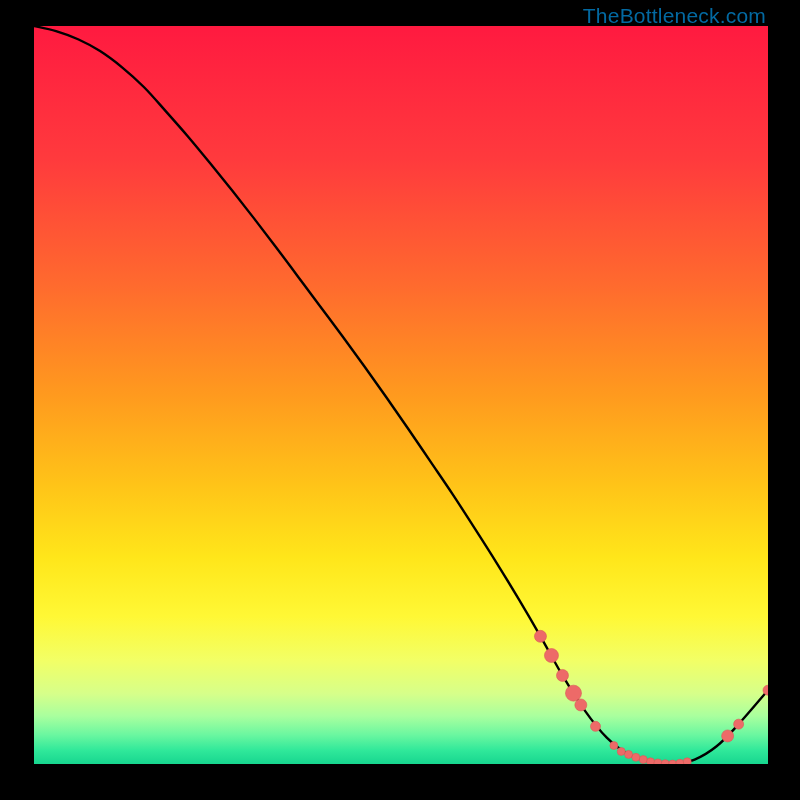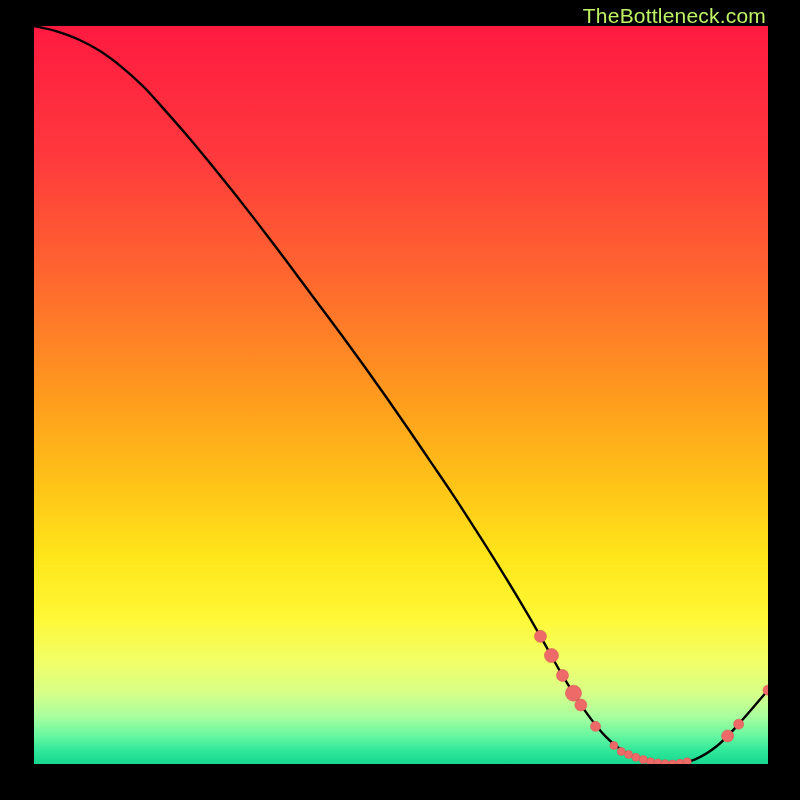--- a/index.html
+++ b/index.html
@@ -34,21 +34,21 @@
     position: absolute;
     left: 0;
     top: 0;
     width: 100%;
     height: 100%;
   }
   .watermark {
     position: absolute;
     top: 4px;
     right: 34px;
-    color: #bef264;
+    color: #0369a1;
     font-family: Arial, Helvetica, sans-serif;
     font-size: 21px;
     letter-spacing: 0.2px;
   }
 </style>
 </head>
 <body>
 
 <div class="stage">
   <div class="plot">

